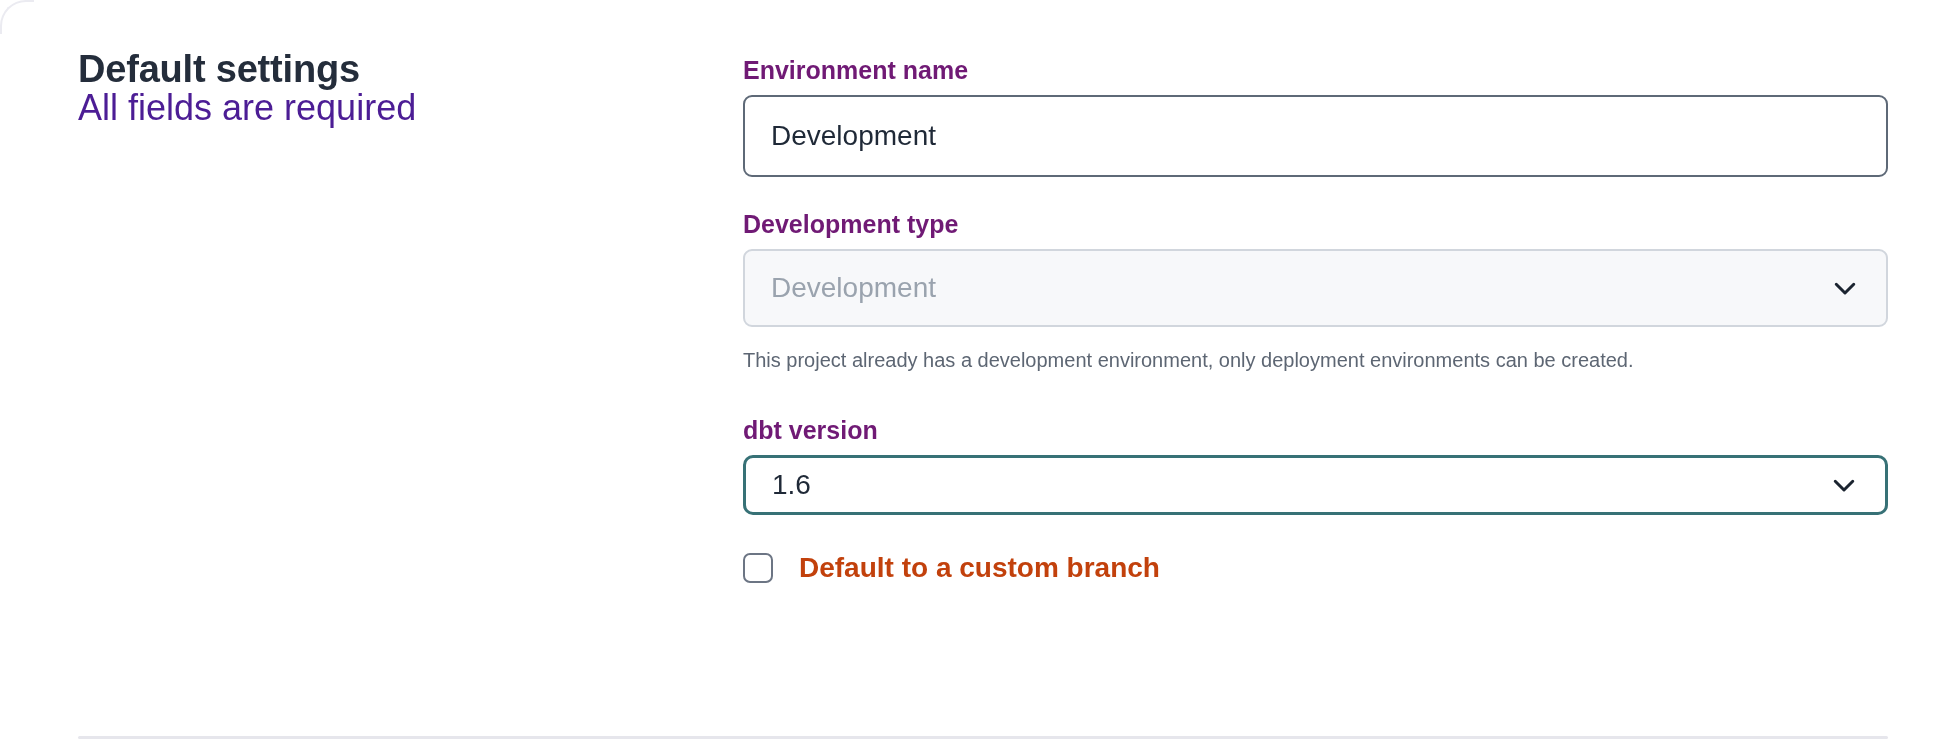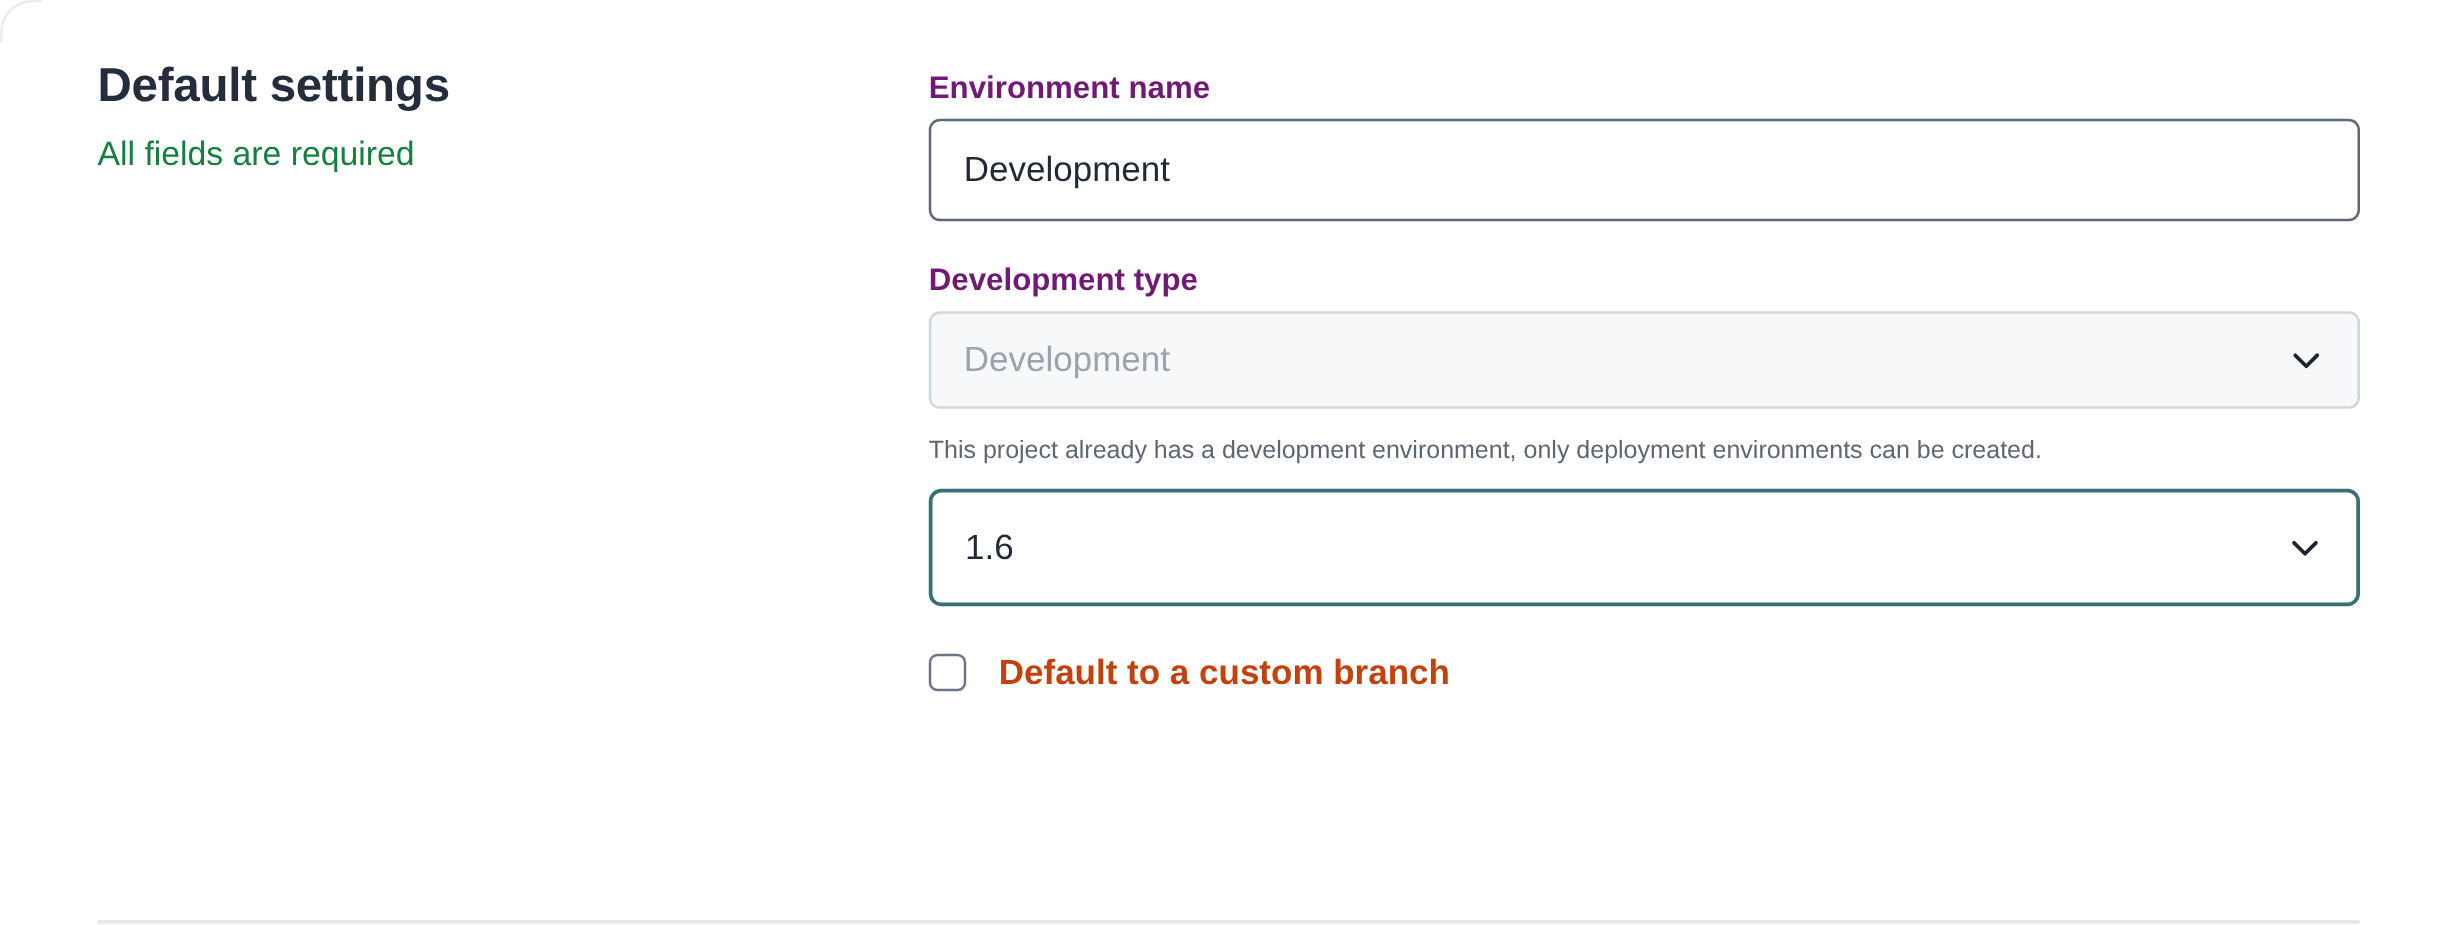--- a/index.html
+++ b/index.html
@@ -9,21 +9,21 @@
   .corner-curve {
     position: absolute; top: 0; left: 0; width: 34px; height: 34px;
     border-top: 2px solid #ebebf1; border-left: 2px solid #ebebf1;
     border-top-left-radius: 26px;
   }
 
   .content { display: flex; padding: 47px 70px 0 78px; }
 
   .left-col { width: 665px; flex: 0 0 665px; }
   .page-title { font-size: 38px; font-weight: 700; color: #242d3b; line-height: 44px; letter-spacing: -0.2px; }
-  .page-subtitle { margin-top: 16px; font-size: 27px; color: #15803d; line-height: 33px; }
+  .page-subtitle { font-size: 36px; color: #4c1d95; line-height: 33px; }
 
   .form-col { width: 1145px; flex: 0 0 1145px; display: flex; flex-direction: column; }
 
   .field-label { font-size: 25px; font-weight: 700; color: #701a75; line-height: 30px; }
   .lbl-1 { margin-top: 8px; }
   .lbl-2 { margin-top: 32px; }
   .lbl-3 { margin-top: 34px; }
 
   .text-input {
     margin-top: 10px; height: 82px; width: 100%;
@@ -39,21 +39,21 @@
   .select-box .select-value { font-size: 28px; padding: 0 70px 0 26px; white-space: nowrap; }
   .select-chevron { position: absolute; right: 26px; top: 50%; transform: translateY(-50%); display: flex; }
 
   .select-disabled {
     height: 78px; background: #f7f8fa; border: 2px solid #d1d6dd; border-radius: 9px;
     cursor: default;
   }
   .select-disabled .select-value { color: #9aa3ae; }
 
   .select-focused {
-    height: 94px; background: #ffffff; border: 3px solid #377176; border-radius: 10px;
+    height: 60px; background: #ffffff; border: 3px solid #377176; border-radius: 10px;
   }
   .select-focused .select-value { color: #1f2937; }
 
   .help-text { margin-top: 12px; font-size: 20px; color: #5d6673; line-height: 42px; max-width: 1145px; }
 
   .checkbox-row { margin-top: 37px; display: flex; align-items: center; }
   .checkbox {
     width: 30px; height: 30px; border: 2px solid #6c7584; border-radius: 7px;
     background: #ffffff; margin-right: 26px; flex: 0 0 30px; cursor: pointer;
   }
@@ -85,20 +85,21 @@
     <div class="select-box select-disabled">
       <span class="select-value">Development</span>
       <span class="select-chevron">
         <svg width="30" height="30" viewBox="0 0 24 24" fill="none" stroke="#1b2430" stroke-width="2.4" stroke-linecap="round" stroke-linejoin="round">
             <path d="M5 9l7 7 7-7"></path>
           </svg>
       </span>
     </div>
     <div class="help-text">This project already has a development environment, only deployment environments can be created.</div>
 
+    <label class="field-label lbl-3">dbt version</label>
     <div class="select-box select-focused">
       <span class="select-value">1.6</span>
       <span class="select-chevron">
         <svg width="30" height="30" viewBox="0 0 24 24" fill="none" stroke="#1b2430" stroke-width="2.4" stroke-linecap="round" stroke-linejoin="round">
             <path d="M5 9l7 7 7-7"></path>
           </svg>
       </span>
     </div>
 
     <div class="checkbox-row">

